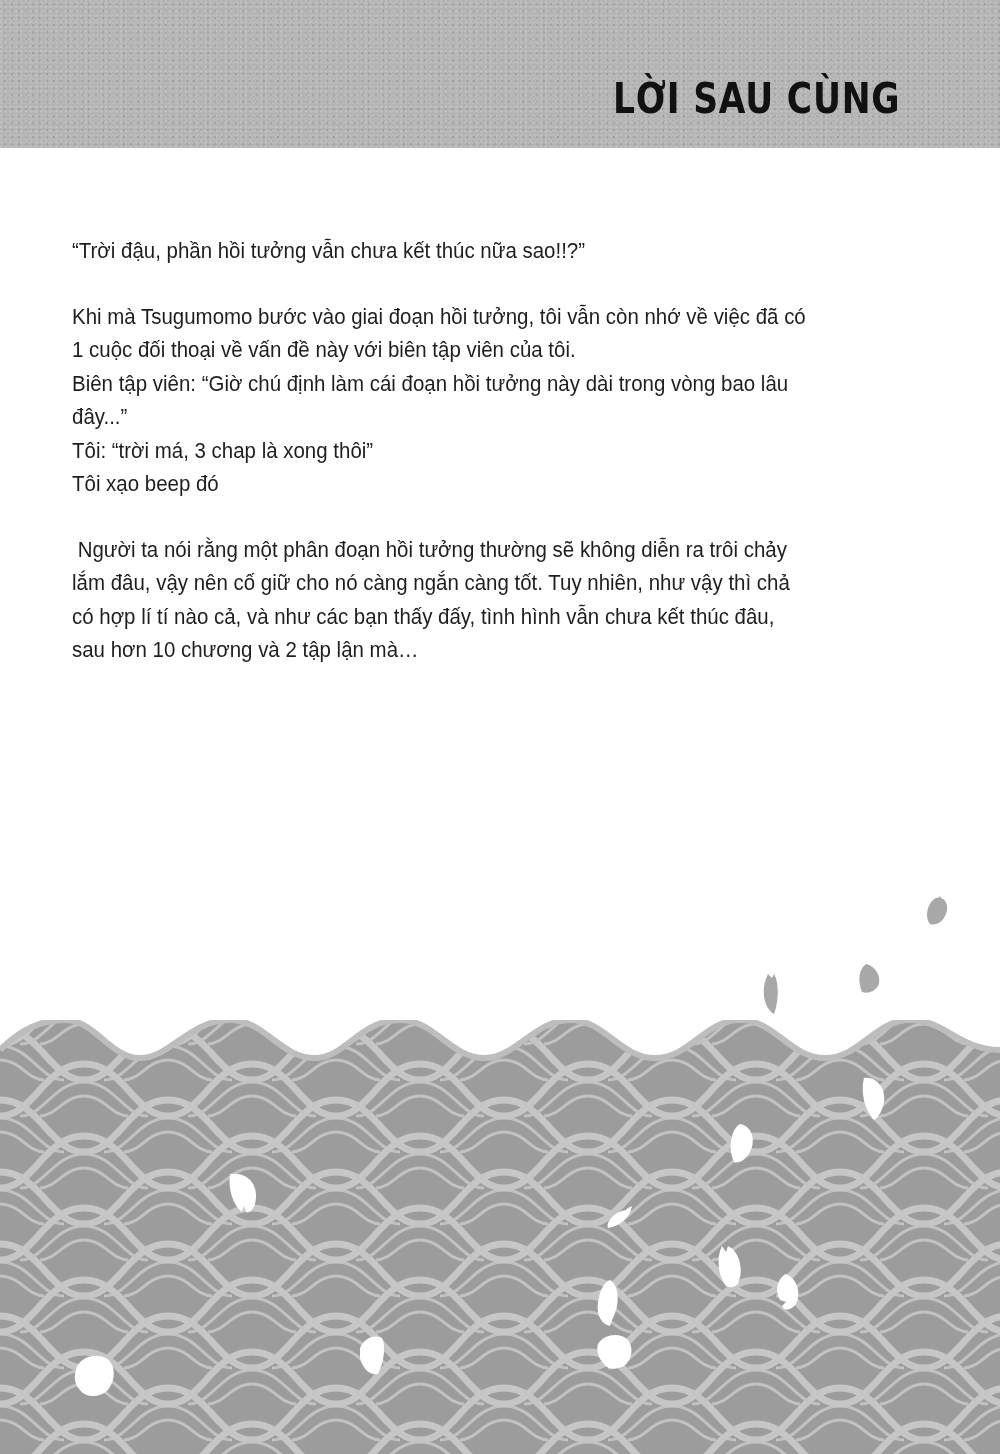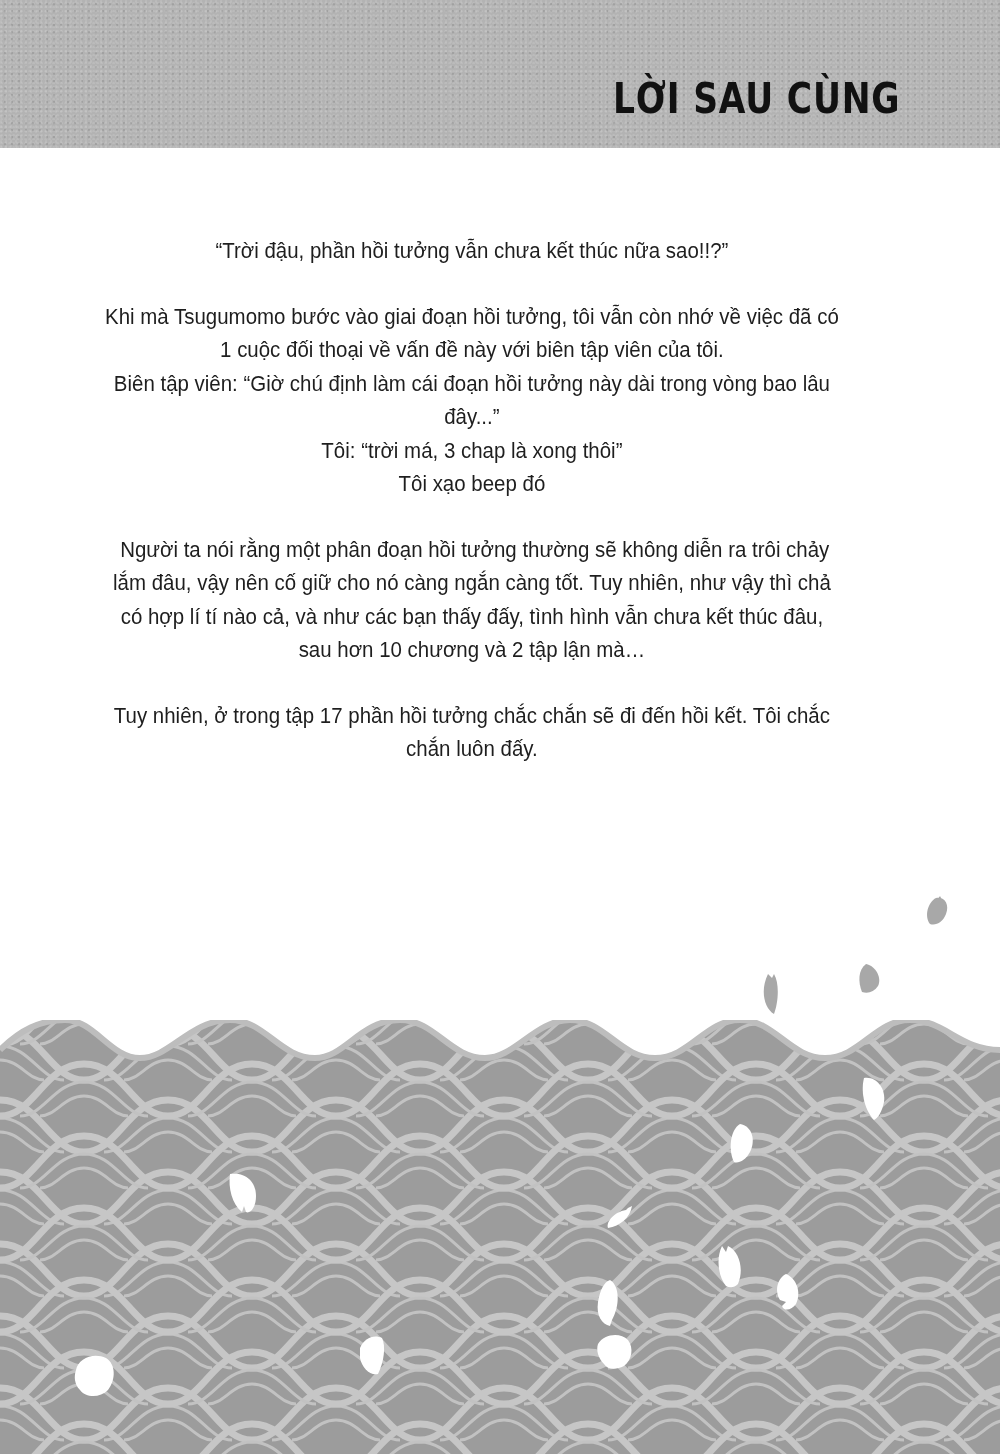--- a/index.html
+++ b/index.html
@@ -22,21 +22,21 @@
       position: absolute; right: 100px; top: 74px;
       font-family: "DejaVu Sans", sans-serif;
       font-weight: bold; font-size: 42px; letter-spacing: 1px;
       color: #111; transform: scaleX(0.82); transform-origin: right center;
     }
     .content {
       position: absolute; left: 72px; top: 234px; width: 860px;
       font-family: "Liberation Sans", sans-serif;
       font-size: 22px; line-height: 33.5px; color: #1e1e1e;
     }
-    .para { margin: 0 0 32px 0; text-align: center; }
+    .para { margin: 0 0 32px 0; }
     .line { display: block; white-space: nowrap; transform: scaleX(0.93); transform-origin: left center; }
     .waves {
       position: absolute; left: 0; top: 1020px; width: 1000px; height: 434px;
     }
     .petal { position: absolute; }
   </style>
 </head>
 <body>
 
 <div class="header-band"></div>
@@ -52,24 +52,20 @@
     <span class="line">Biên tập viên: “Giờ chú định làm cái đoạn hồi tưởng này dài trong vòng bao lâu</span>
     <span class="line">đây...”</span>
     <span class="line">Tôi: “trời má, 3 chap là xong thôi”</span>
     <span class="line">Tôi xạo beep đó</span>
   </div>
   <div class="para">
     <span class="line" style="white-space:pre;"> Người ta nói rằng một phân đoạn hồi tưởng thường sẽ không diễn ra trôi chảy</span>
     <span class="line">lắm đâu, vậy nên cố giữ cho nó càng ngắn càng tốt. Tuy nhiên, như vậy thì chả</span>
     <span class="line">có hợp lí tí nào cả, và như các bạn thấy đấy, tình hình vẫn chưa kết thúc đâu,</span>
     <span class="line">sau hơn 10 chương và 2 tập lận mà…</span>
-  </div>
-  <div class="para">
-    <span class="line">Tuy nhiên, ở trong tập 17 phần hồi tưởng chắc chắn sẽ đi đến hồi kết. Tôi chắc</span>
-    <span class="line">chắn luôn đấy.</span>
   </div>
 </div>
 
 <svg class="waves" viewBox="0 0 1000 434" width="1000" height="434">
   <defs>
     <pattern id="wavePat" x="0" y="0" width="168" height="72" patternUnits="userSpaceOnUse">
       <rect width="168" height="72" fill="#9c9c9c"></rect>
 
       <path d="M-84,60 C-50,60 -40,8 0,8 C40,8 50,60 84,60 C118,60 128,8 168,8 C208,8 218,60 252,60" fill="none" stroke="#c6c6c6" stroke-width="7"></path>
       <path d="M-64,60 C-40,60 -30,26 0,26 C30,26 40,60 64,60" fill="none" stroke="#c2c2c2" stroke-width="3"></path>

